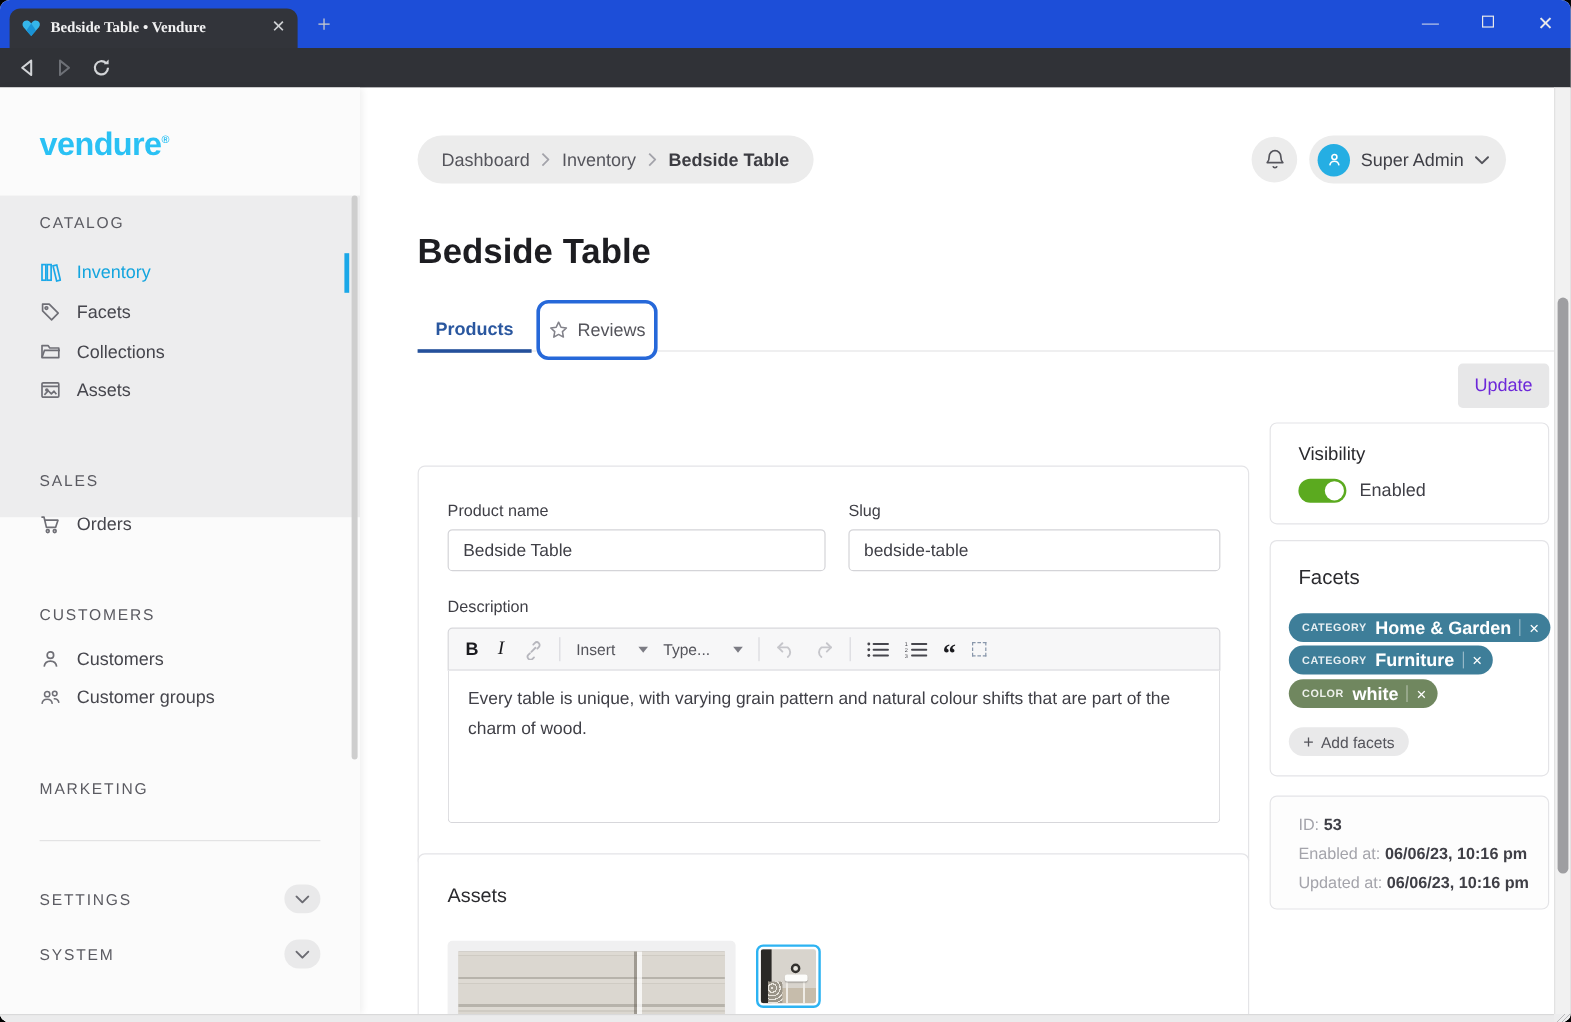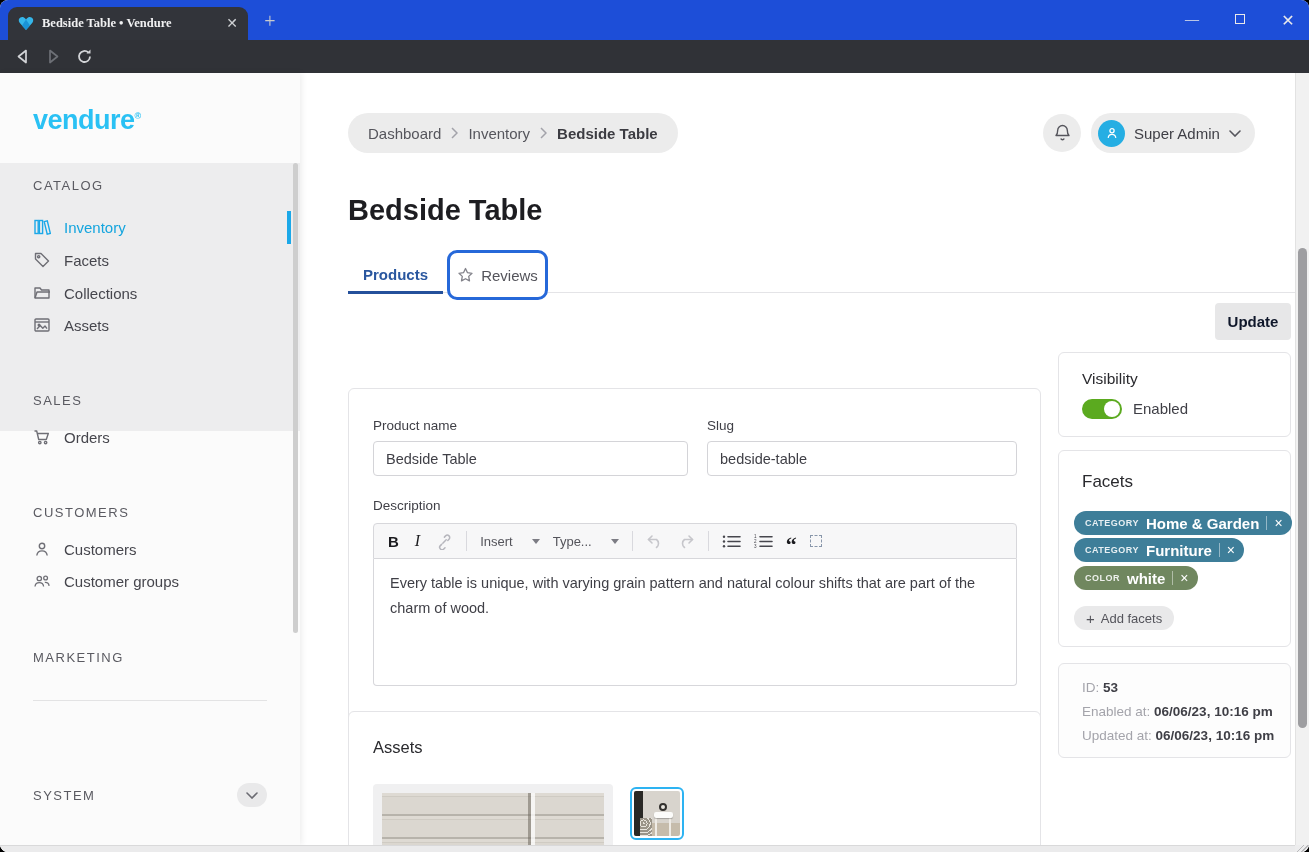--- a/index.html
+++ b/index.html
@@ -59,21 +59,21 @@
 
   .page-title { position:absolute; left:348px; top:194px; font-size:29px; font-weight:700; color:#1d1d21; }
 
   
   .tabs-line { position:absolute; left:348px; top:292px; width:947px; height:1px; background:#e4e4e7; }
   .ptab { position:absolute; left:348px; top:255px; width:95px; height:38px; display:flex; align-items:center; justify-content:center; font-size:15px; font-weight:700; color:#2a579f; }
   .ptab-underline { position:absolute; left:348px; top:291px; width:95px; height:3px; background:#24509b; }
   .rtab-ring { position:absolute; left:447px; top:250px; width:101px; height:50px; border:3px solid #2668d9; border-radius:10px; background:#fff; display:flex; align-items:center; justify-content:center; gap:7px; font-size:15px; color:#54545b; z-index:3; }
 
   
-  .update-btn { position:absolute; left:1215px; top:303px; width:76px; height:37px; background:#e7e7e8; border-radius:4px; border:none; font-size:15px; font-weight:700; color:#0f172a; display:flex; align-items:center; justify-content:center; }
+  .update-btn { position:absolute; left:1215px; top:303px; width:76px; height:37px; background:#e7e7e8; border-radius:4px; border:none; font-size:15px; font-weight:400; color:#6d28d9; display:flex; align-items:center; justify-content:center; }
 
   
   .card { position:absolute; background:#fff; border:1px solid #e4e4e7; border-radius:6px; }
   .form-card { left:348px; top:352px; width:693px; height:335px;margin-top:36px; }
   .field-label { position:absolute; font-size:13.5px; color:#3f3f46; }
   .text-input { position:absolute; height:35px; border:1px solid #d4d4d8; border-radius:4px; padding:0 12px; font-size:14.5px; color:#3f3f46; font-family:inherit; background:#fff; outline:none; }
 
   .editor { position:absolute; left:24px; top:134px; width:644px; height:163px; }
   .editor-toolbar { position:absolute; left:0; top:0; width:644px; height:36px; background:#f7f7f8; border:1px solid #d7d7db; border-radius:4px 4px 0 0; display:flex; align-items:center; gap:13px; padding:0 14px; }
   .editor-body { position:absolute; left:0; top:36px; width:644px; height:127px; background:#fff; border:1px solid #d7d7db; border-top:none; border-radius:0 0 4px 4px; padding:12px 16px; font-size:14.5px; color:#3f3f46; line-height:1.75; }
@@ -286,20 +286,28 @@
             <path d="M11.8 10.4c2.3-.3 4 1 4.3 3.4"></path>
           </svg>
       </span>
       <span>Customer groups</span>
     </div>
 
     <div class="nav-header" style="top:577px;">MARKETING</div>
 
     <div class="side-divider"></div>
 
+    <div class="collapse-row" style="top:664px;">
+      <span class="nav-header" style="position:static;">SETTINGS</span>
+      <span class="chev-pill">
+        <svg width="12" height="7" viewBox="0 0 12 7" fill="none" stroke="#6b6b72" stroke-width="1.6" stroke-linecap="round">
+            <path d="M1 1l5 5 5-5"></path>
+          </svg>
+      </span>
+    </div>
     <div class="collapse-row" style="top:710px;">
       <span class="nav-header" style="position:static;">SYSTEM</span>
       <span class="chev-pill">
         <svg width="12" height="7" viewBox="0 0 12 7" fill="none" stroke="#6b6b72" stroke-width="1.6" stroke-linecap="round">
             <path d="M1 1l5 5 5-5"></path>
           </svg>
       </span>
     </div>
   </div>
 

